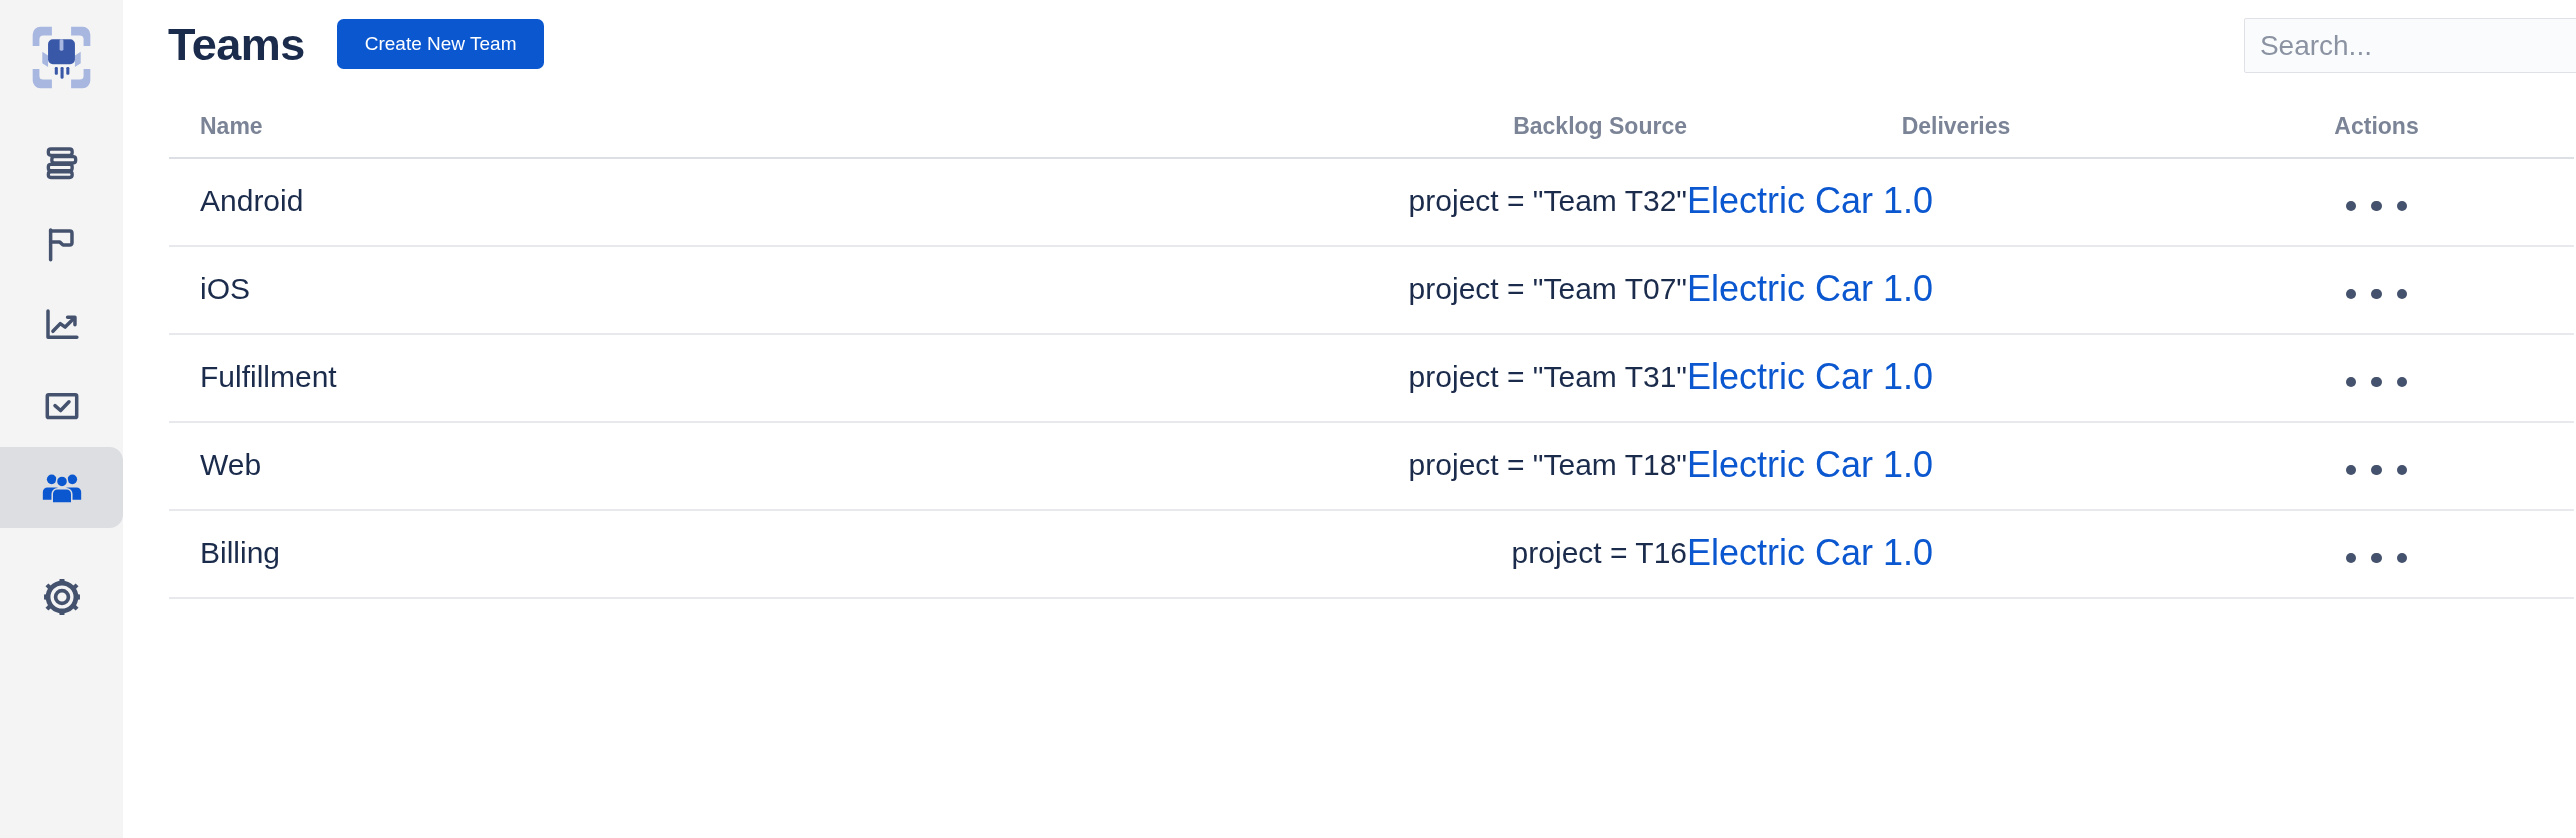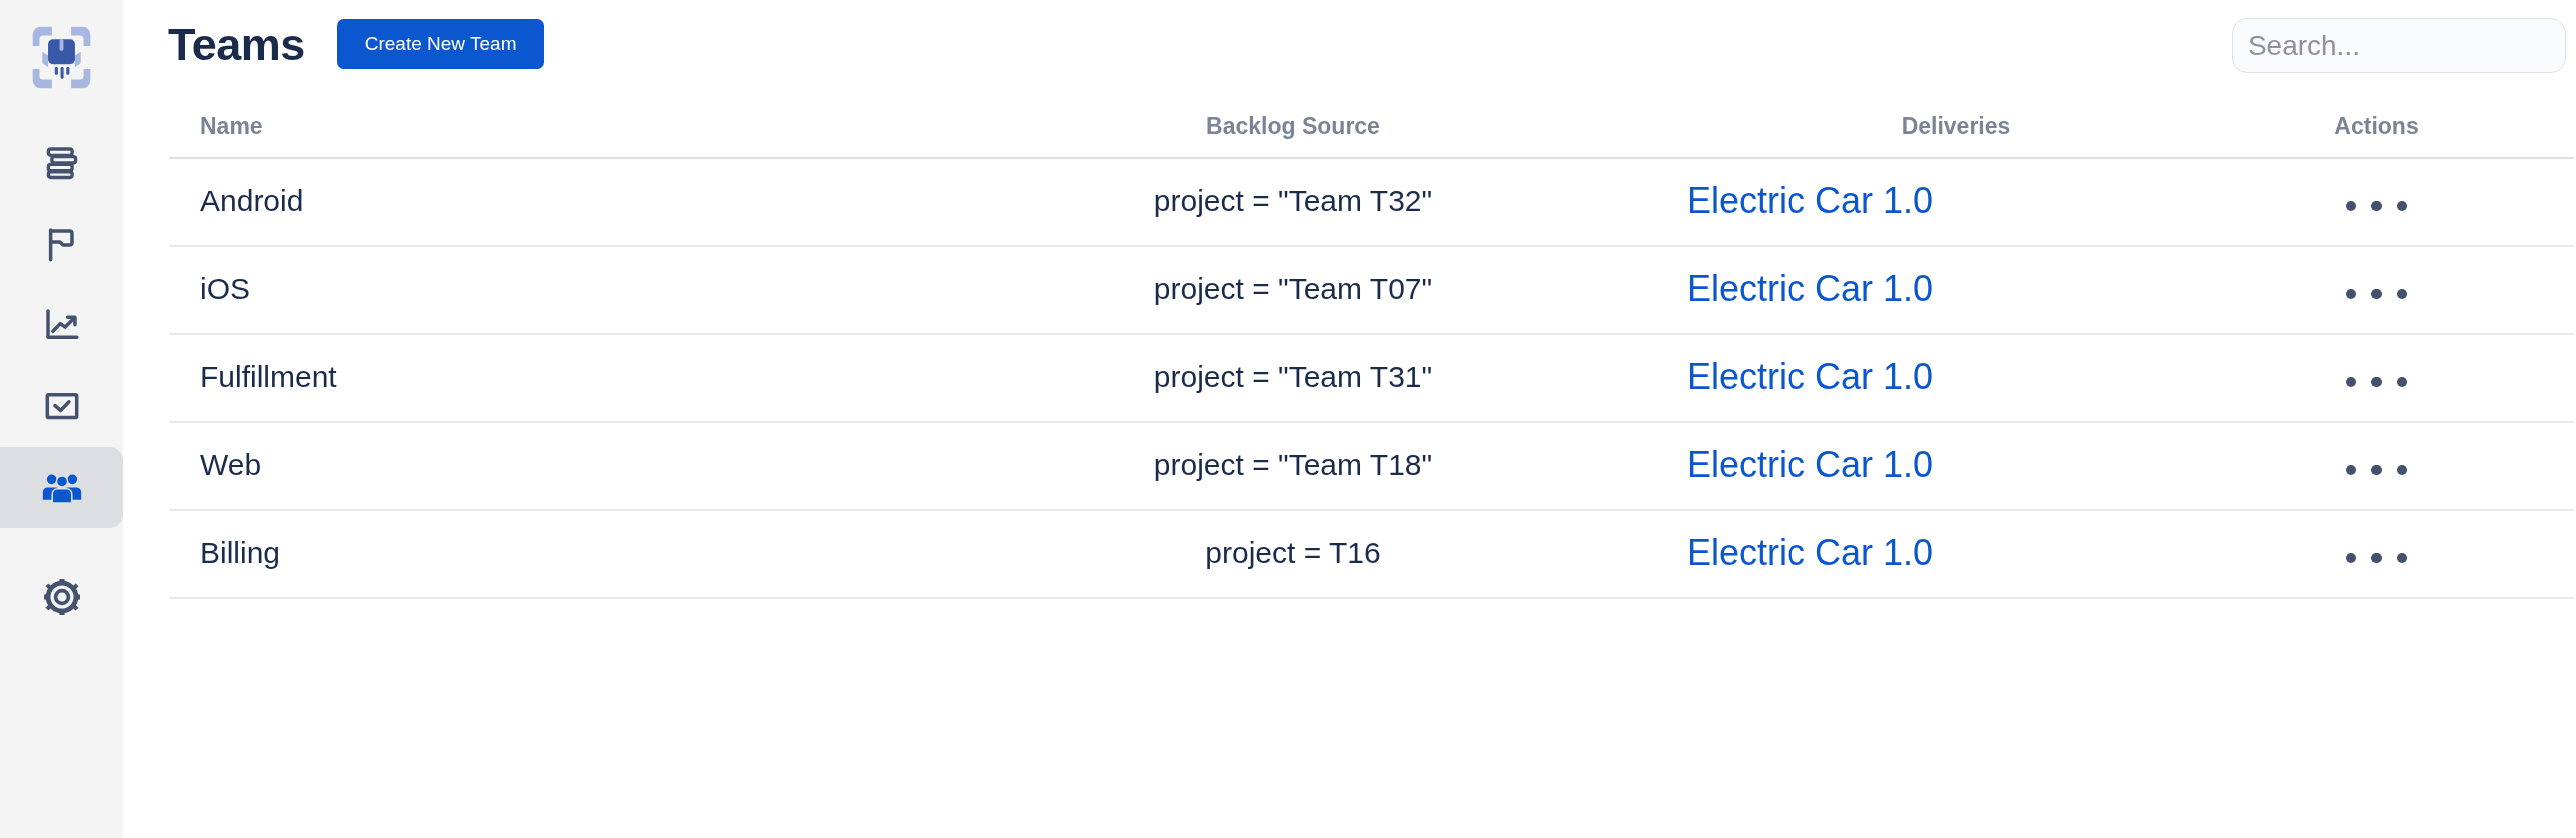--- a/index.html
+++ b/index.html
@@ -106,36 +106,36 @@
     white-space: nowrap;
   }
 
   .search-box {
     position: absolute;
     right: 12.5px;
     top: 18px;
     width: 334px;
     height: 55px;
     border: 1.9px solid #dfe1e6;
-    border-radius: 15px;
+    border-radius: 2px;
     background: #fafbfc;
     font-size: 28px;
     font-family: "Liberation Sans", sans-serif;
     color: #172b4d;
     padding: 0 15.4px;
     outline: none;
   }
   .search-box::placeholder {
     color: #8b93a3;
   }
 
   
   .table-wrap {
     margin-left: 46px;
-    margin-right: 4px;
+    margin-right: 16px;
     margin-top: 11.5px;
   }
 
   table.teams-table {
     width: 2405px;
     border-collapse: collapse;
     table-layout: fixed;
   }
 
   table.teams-table th {
@@ -148,21 +148,21 @@
   }
   table.teams-table td {
     font-size: 30px;
     color: #1b2b4b;
     padding: 21px 0 23px 0;
     border-bottom: 2.9px solid #e7e9ed;
     white-space: nowrap;
   }
 
   .col-name   { width: 730px; text-align: left;   padding-left: 31px !important; }
-  .col-source { width: 788px; text-align: center; }
+  .col-source { width: 788px; text-align: right; }
   .col-deliv  { width: 538px; }
   .col-act    { width: 349px; text-align: center;  padding-right: 46px !important; }
 
   .delivery-link {
     color: #0b57d0;
     text-decoration: none;
     cursor: pointer;
     font-size: 36px;
   }
 

